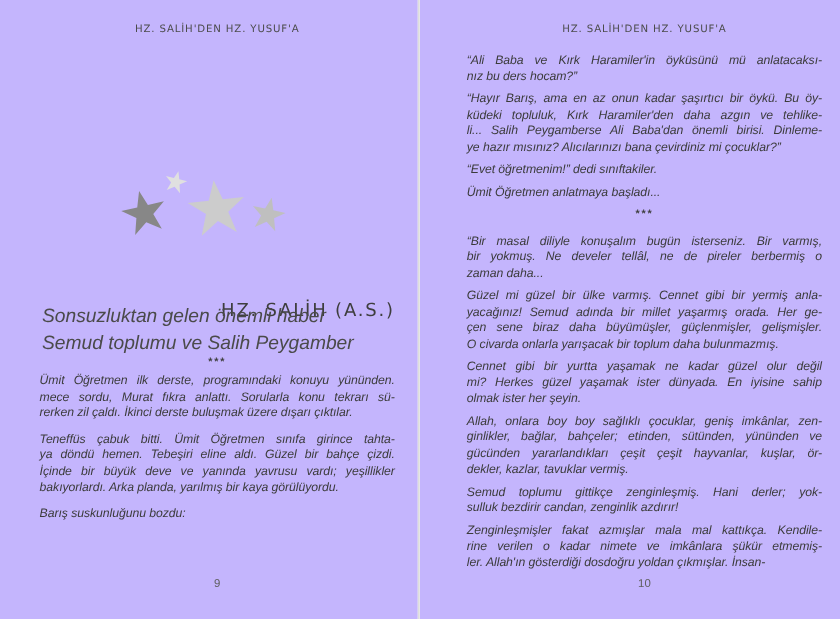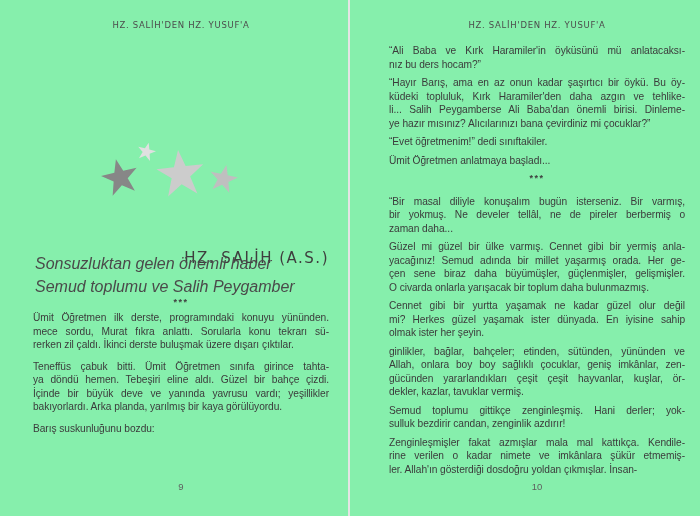--- a/index.html
+++ b/index.html
@@ -4,21 +4,21 @@
 <style>
   html, body { margin: 0; padding: 0; }
   body {
     width: 700px; height: 516px;
     background: #ffffff;
     position: relative;
     overflow: hidden;
     font-family: "Liberation Sans", sans-serif;
     color: #3b3b3b;
   }
-  .spread { position: absolute; inset: 0; background: #86efac; }
+  .spread { position: absolute; inset: 0; background: #c4b5fd; }
   .spine {
     position: absolute; left: 348px; top: 0; width: 2px; height: 516px;
     background: linear-gradient(to right, #f0f0f0, #d8d8d8, #f0f0f0);
   }
   .running-header {
     position: absolute; top: 20px;
     font-family: "DejaVu Sans", sans-serif;
     font-size: 8.5px; letter-spacing: 0.7px;
     color: #4c4c4c; text-align: center;
   }
@@ -51,21 +51,21 @@
   .text-col {
     position: absolute;
     font-size: 10.2px; line-height: 13.5px;
     letter-spacing: -0.05px;
     color: #3b3b3b;
   }
   #left-body  { left: 33px;  top: 311px; width: 296px; }
   #right-body { left: 389px; top: 44px;  width: 296px; }
   .para { margin: 0 0 5px 0; }
   #left-body .para { margin-bottom: 8px; }
-  .line { display: block; text-align: justify; text-align-last: justify; }
+  .line { display: block; text-align: justify; text-align-last: justify; font-style: italic; }
   .line.last { text-align-last: left; }
   .text-col .separator { margin: 4px 0 9px 0; }
 
   .page-number {
     position: absolute; top: 481px;
     font-size: 9.5px; color: #5f5f5f; text-align: center;
   }
   .page-number.left  { left: 33px;  width: 296px; }
   .page-number.right { left: 389px; width: 296px; }
 </style>
@@ -156,22 +156,22 @@
           <span class="line">yacağınız! Semud adında bir millet yaşarmış orada. Her ge-</span>
           <span class="line">çen sene biraz daha büyümüşler, güçlenmişler, gelişmişler.</span>
           <span class="line last">O civarda onlarla yarışacak bir toplum daha bulunmazmış.</span>
         </p>
         <p class="para">
           <span class="line">Cennet gibi bir yurtta yaşamak ne kadar güzel olur değil</span>
           <span class="line">mi? Herkes güzel yaşamak ister dünyada. En iyisine sahip</span>
           <span class="line last">olmak ister her şeyin.</span>
         </p>
         <p class="para">
+          <span class="line">Allah, onlara boy boy sağlıklı çocuklar, geniş imkânlar, zen-</span>
           <span class="line">ginlikler, bağlar, bahçeler; etinden, sütünden, yününden ve</span>
-          <span class="line">Allah, onlara boy boy sağlıklı çocuklar, geniş imkânlar, zen-</span>
           <span class="line">gücünden yararlandıkları çeşit çeşit hayvanlar, kuşlar, ör-</span>
           <span class="line last">dekler, kazlar, tavuklar vermiş.</span>
         </p>
         <p class="para">
           <span class="line">Semud toplumu gittikçe zenginleşmiş. Hani derler; yok-</span>
           <span class="line last">sulluk bezdirir candan, zenginlik azdırır!</span>
         </p>
         <p class="para">
           <span class="line">Zenginleşmişler fakat azmışlar mala mal kattıkça. Kendile-</span>
           <span class="line">rine verilen o kadar nimete ve imkânlara şükür etmemiş-</span>

